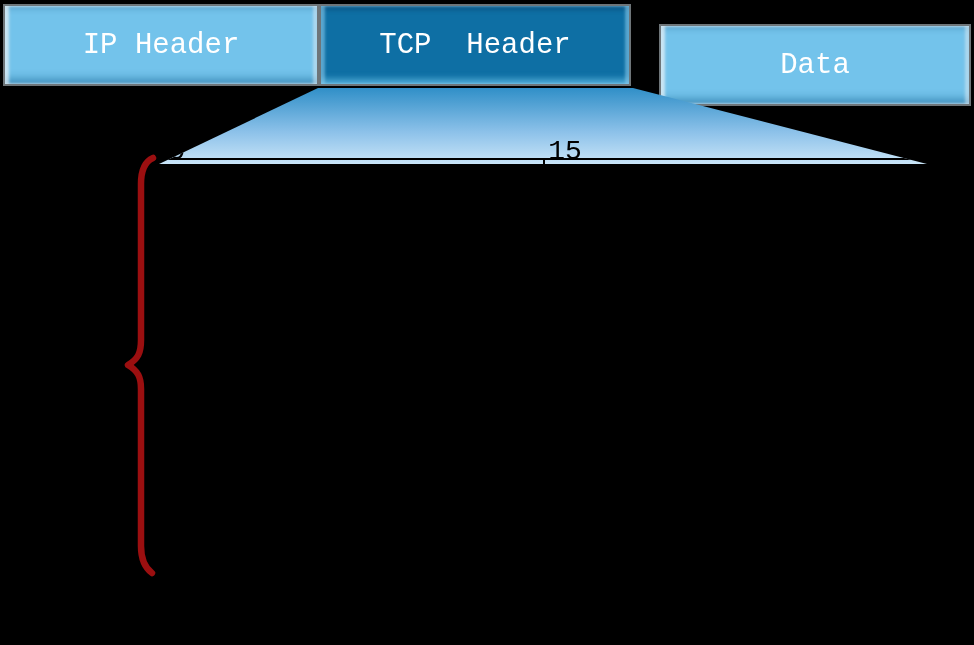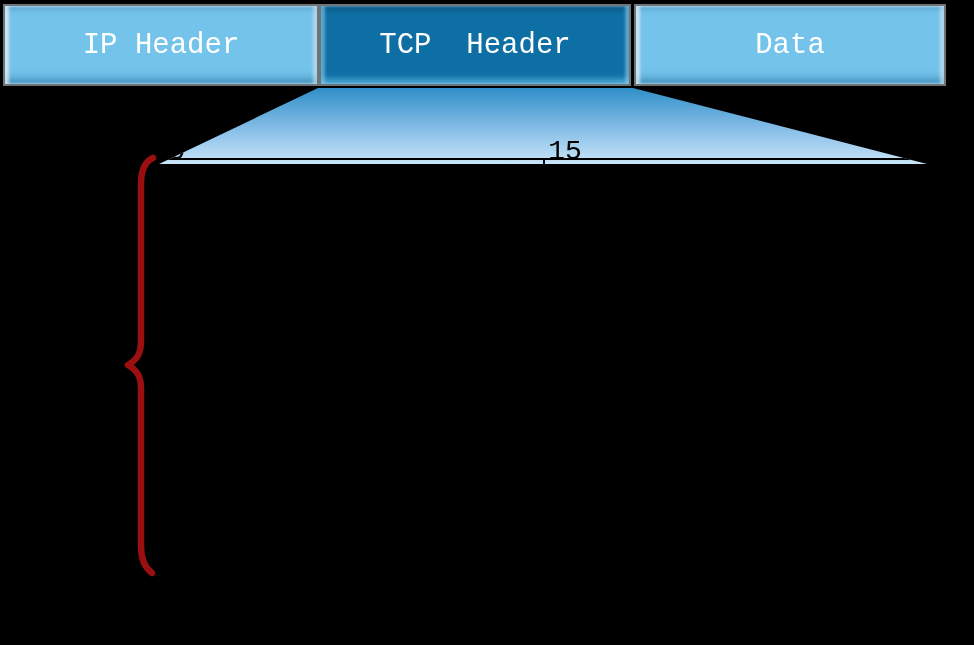--- a/index.html
+++ b/index.html
@@ -38,21 +38,21 @@
   .seg.dark {
     background: var(--segment_dark, #0E6FA4);
     box-shadow:
       inset 4px 0 3px rgba(150,215,245,.55),
       inset -4px 0 3px rgba(150,215,245,.55),
       inset 0 4px 6px -2px rgba(0,25,55,.45),
       inset 0 -8px 6px -3px rgba(120,210,245,.60);
   }
   #seg-ip   { left: 3px;   width: 316px; }
   #seg-tcp  { left: 319px; width: 312px; }
-  #seg-data { left: 634px; width: 312px; }
+  #seg-data { left: 659px; width: 312px; margin-top: 20px; }
 
   
   #funnel {
     position: absolute;
     left: 155px; top: 87px;
     width: 780px; height: 77px;
     background: linear-gradient(180deg,
       var(--funnel_top, #2E8EC7) 0%,
       #8CC1E9 58%,
       var(--funnel_bottom, #C9E5F8) 100%);

